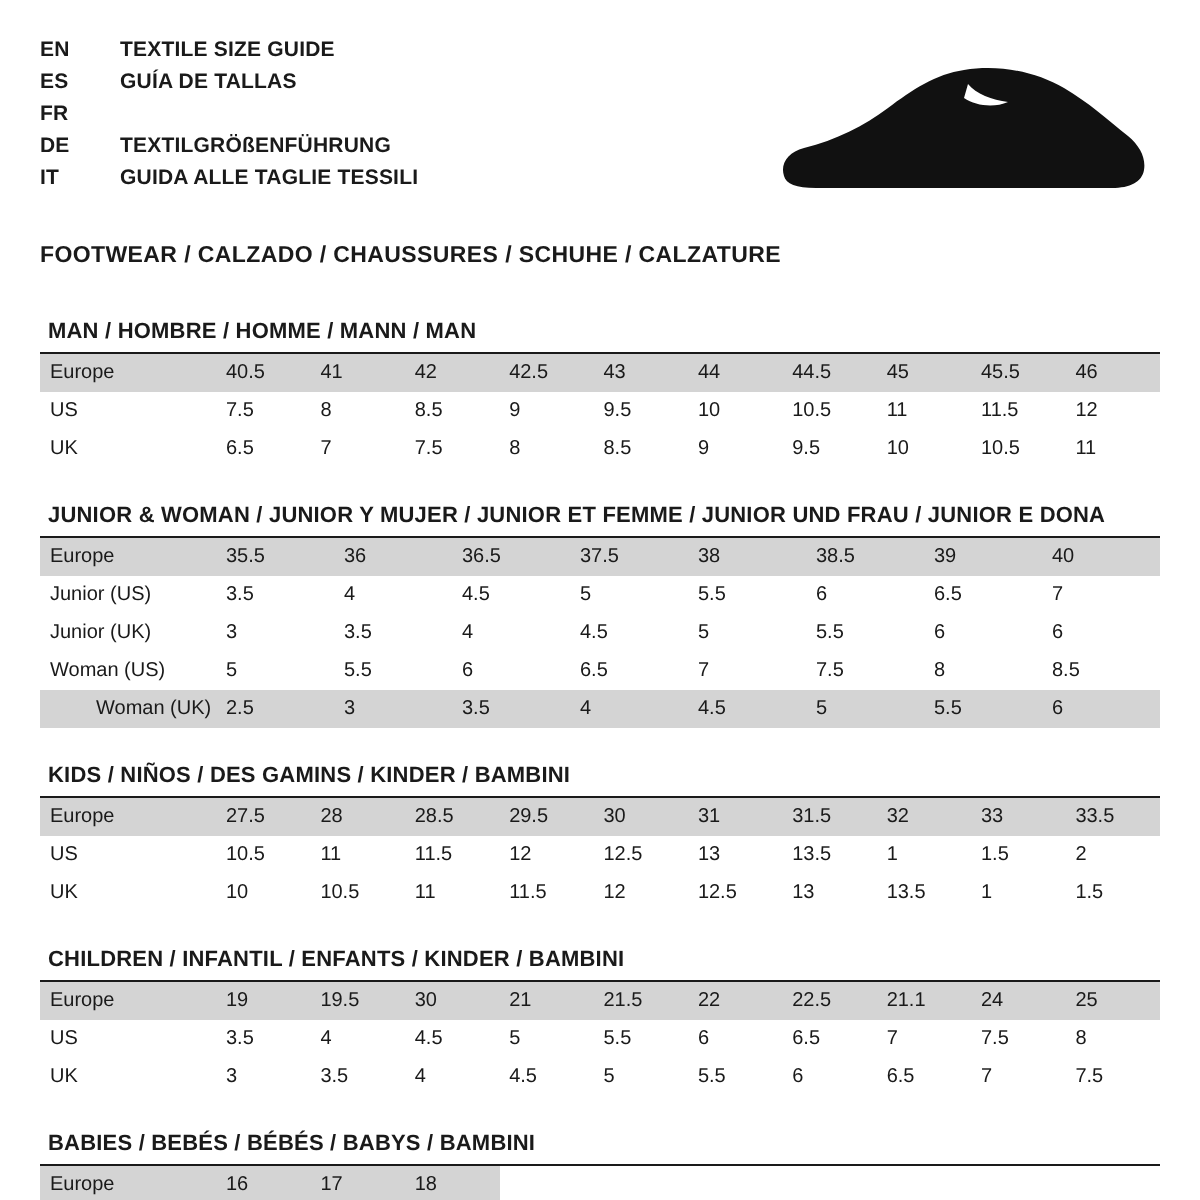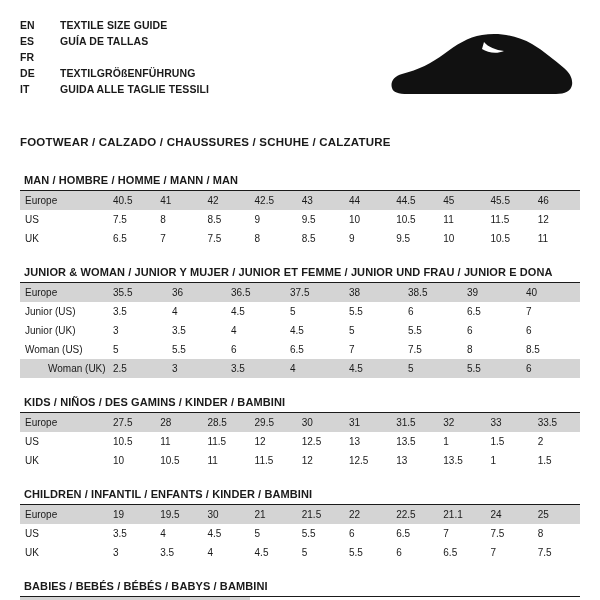--- a/index.html
+++ b/index.html
@@ -40,21 +40,21 @@
   .lang-text { }
 
   .shoe-art {
     width: 190px;
     height: 78px;
     margin-right: 6px;
     margin-top: 12px;
   }
 
   .footwear-title {
-    margin-top: 28px;
+    margin-top: 14px;
     font-size: 11.5px;
     font-weight: bold;
     letter-spacing: .2px;
   }
 
   
   .section { margin-top: 0; }
   .section-title {
     font-size: 11px;
     font-weight: bold;

